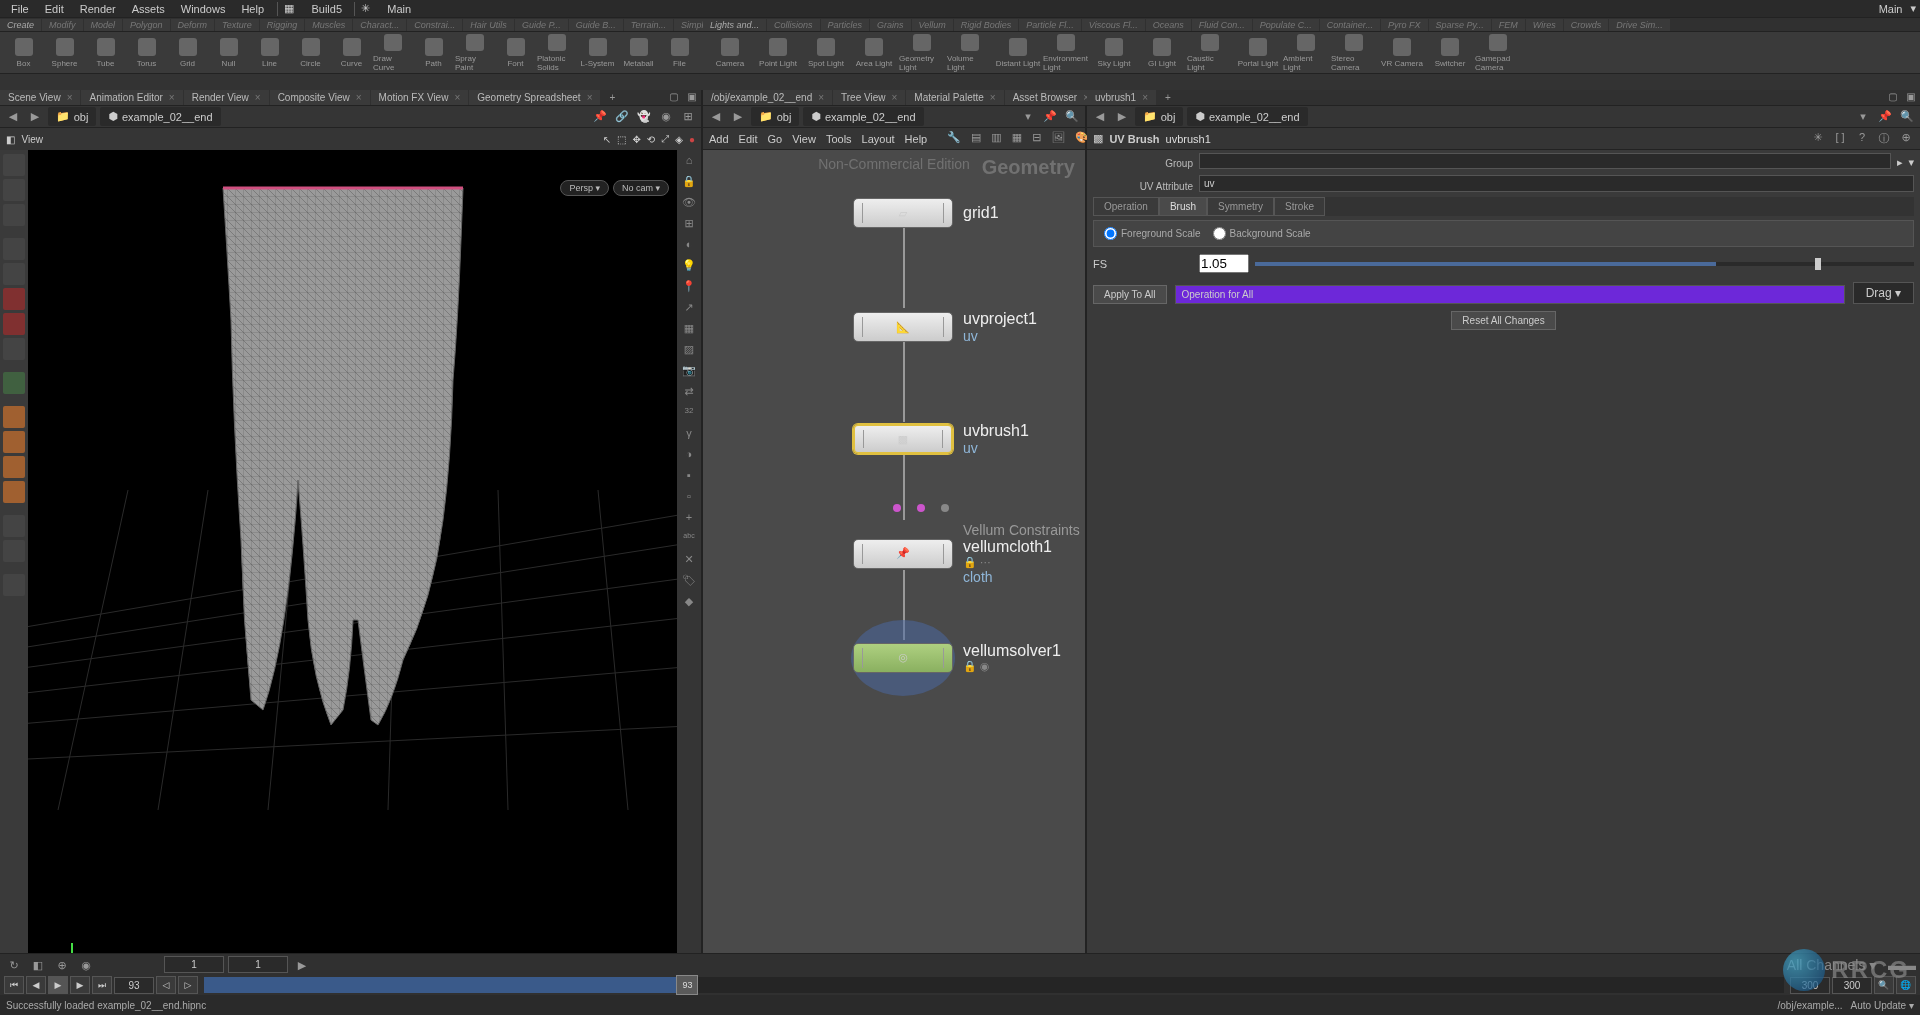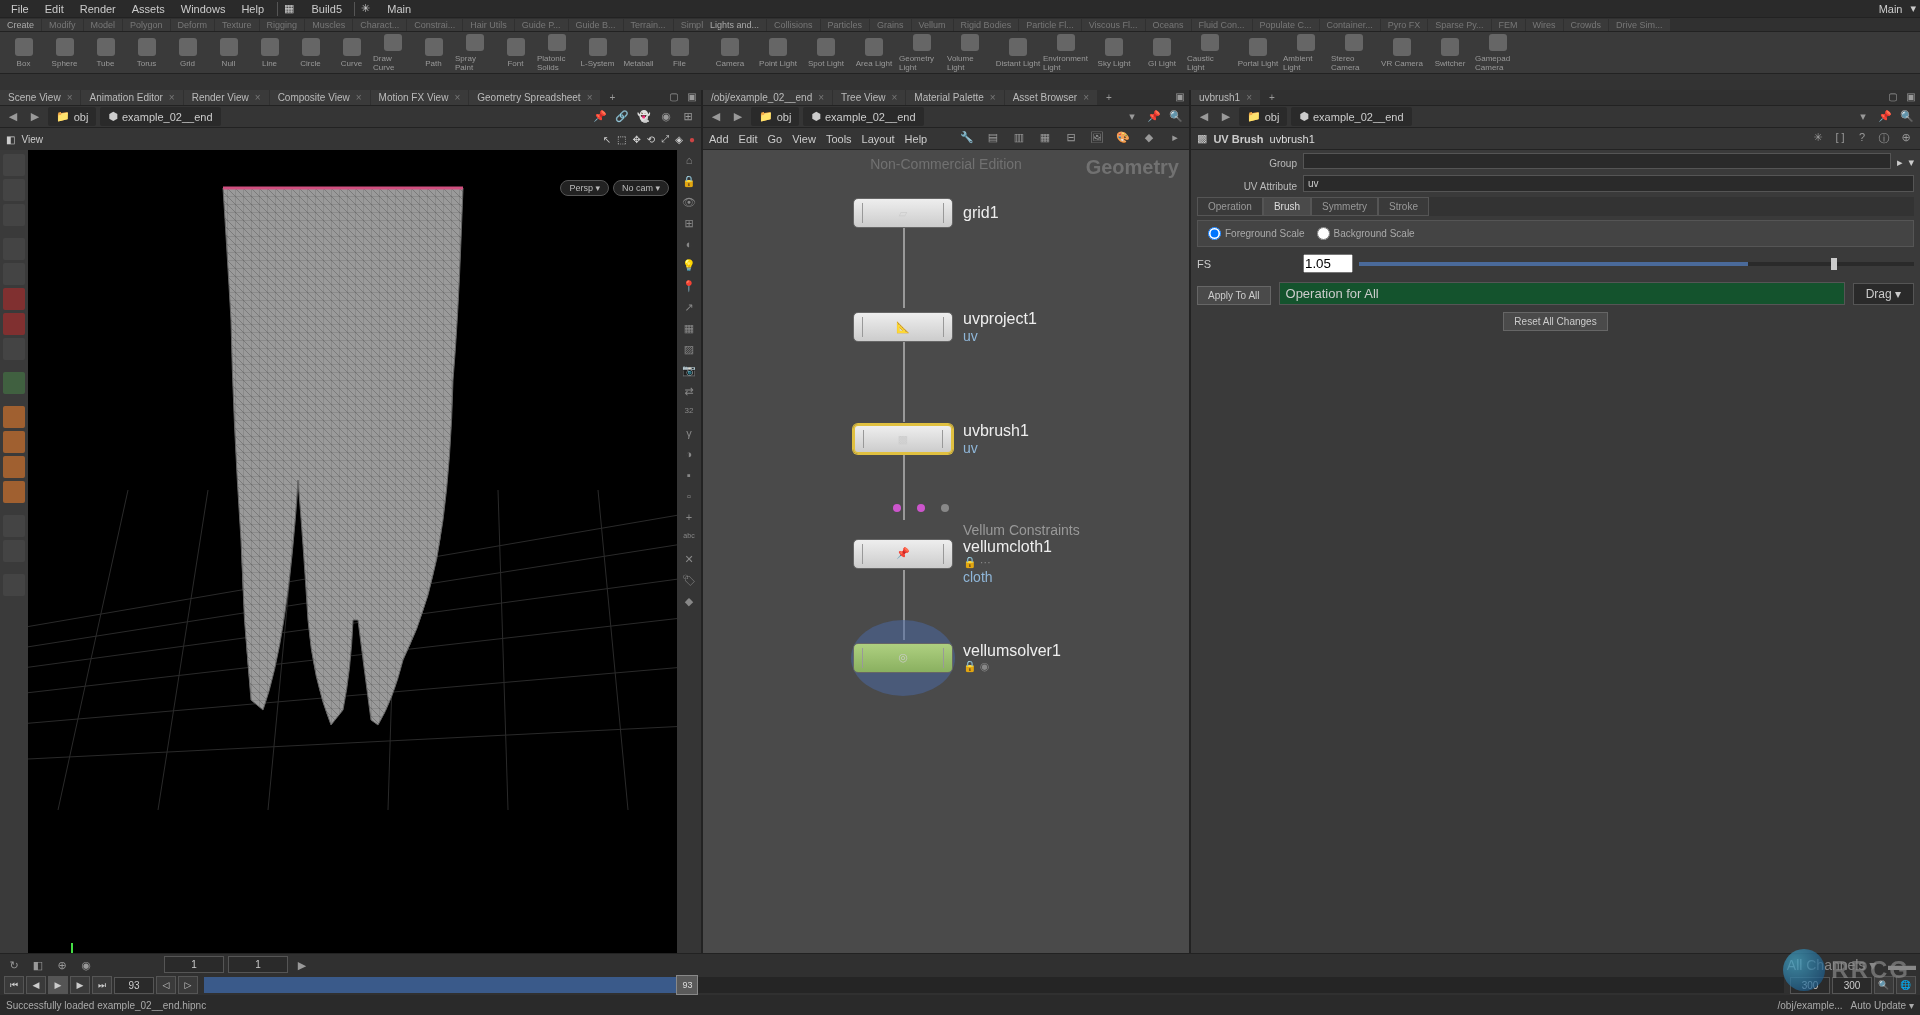--- a/index.html
+++ b/index.html
@@ -8,21 +8,21 @@
 .col { display:flex; flex-direction:column; }
 
 
 #menubar { height:18px; background:#2a2a2a; display:flex; align-items:center; padding:0 4px; gap:2px; border-bottom:1px solid #222; }
 #menubar .mi { padding:2px 7px; cursor:pointer; }
 #menubar .sep { width:1px; height:14px; background:#555; margin:0 4px; }
 #menubar .desk { padding:18px 6px;margin-left:9px; }
 
 
 .shelftabs { height:14px; background:#303030; display:flex; align-items:center; font-size:9px; border-bottom:1px solid #222; }
-.shelftabs .tab { padding:1px 7px; background:#3a3a3a; margin-right:1px; color:#aaa; cursor:pointer; white-space:nowrap; }
+.shelftabs .tab { padding:1px 7px; background:#3a3a3a; margin-right:1px; color:#aaa; cursor:pointer; white-space:nowrap;font-style:italic; }
 .shelftabs .tab.muted { color:#777; }
 
 
 .shelficons { height:42px; background:#3a3a3a; display:flex; align-items:center; padding:0 4px; gap:2px; border-bottom:1px solid #222; }
 .shelficons .tool { width:46px; height:38px; display:flex; flex-direction:column; align-items:center; justify-content:center; gap:3px; font-size:8px; color:#999; cursor:pointer; }
 .shelficons .tool .ico { width:18px; height:18px; background:#666; border-radius:3px; }
 
 
 .panetabs { height:16px; background:#303030; display:flex; align-items:center; font-size:10px; border-bottom:1px solid #222; }
 .panetabs .ptab { padding:2px 8px; background:#3a3a3a; margin-right:1px; color:#bbb; cursor:pointer; white-space:nowrap; }
@@ -33,21 +33,21 @@
 
 
 .pathbar { height:22px; background:#353535; display:flex; align-items:center; padding:0 4px; gap:4px; border-bottom:1px solid #222; }
 .pathbar .btn { width:18px; height:18px; display:flex; align-items:center; justify-content:center; cursor:pointer; color:#999; }
 .pathbar .crumb { background:#2a2a2a; padding:3px 8px; border-radius:2px; display:flex; align-items:center; gap:4px; }
 .pathbar .spacer { flex:1; }
 
 
 #maingrid { position:absolute; top:90px; left:0; right:0; bottom:40px; display:flex; }
 #leftpane { width:703px; display:flex; flex-direction:column; border-right:2px solid #222; }
-#midpane  { width:488px; display:flex; flex-direction:column; border-right:2px solid #222;justify-content:flex-end; }
+#midpane  { width:384px; display:flex; flex-direction:column; border-right:2px solid #222;justify-content:flex-end; }
 #rightpane{ flex:1; display:flex; flex-direction:column; }
 
 
 #viewport-wrap { flex:1; display:flex; }
 #lefttoolbar { width:28px; background:#3a3a3a; display:flex; flex-direction:column; align-items:center; padding-top:4px; gap:3px; }
 #lefttoolbar .tbtn { width:22px; height:22px; background:#444; border-radius:2px; cursor:pointer; }
 #lefttoolbar .tbtn.red{background:#803030}
 #lefttoolbar .tbtn.org{background:#a06030}
 #lefttoolbar .tbtn.grn{background:#406040}
 #viewport { flex:1; background:#000; position:relative; overflow:hidden; }
@@ -618,21 +618,21 @@
       <div class="pslider">
         <span class="plabel" style="width:100px">FS</span>
         <input type="text" style="width: 50px; flex: 0 0 auto;" value="1.05">
         <div class="track">
             <div class="fill"></div>
             <div class="knob"></div>
           </div>
       </div>
       <div class="prow" style="gap:8px;padding-top:6px">
         <button class="pbutton">Apply To All</button>
-        <span style="flex:1;background:#14532d;border:1px solid #555;padding:3px 6px;font-size:13px">Operation for All</span>
+        <span style="flex:1;background:#6d28d9;border:1px solid #555;padding:3px 6px;font-size:10px">Operation for All</span>
         <span style="background:#2a2a2a;border:1px solid #555;padding:3px 12px;font-size:12px"><span>Drag</span> ▾</span>
       </div>
       <div class="prow" style="justify-content:center;padding-top:4px">
         <button class="pbutton">Reset All Changes</button>
       </div>
     </div>
   </div>
 </div>
 
 <div id="timeline">

